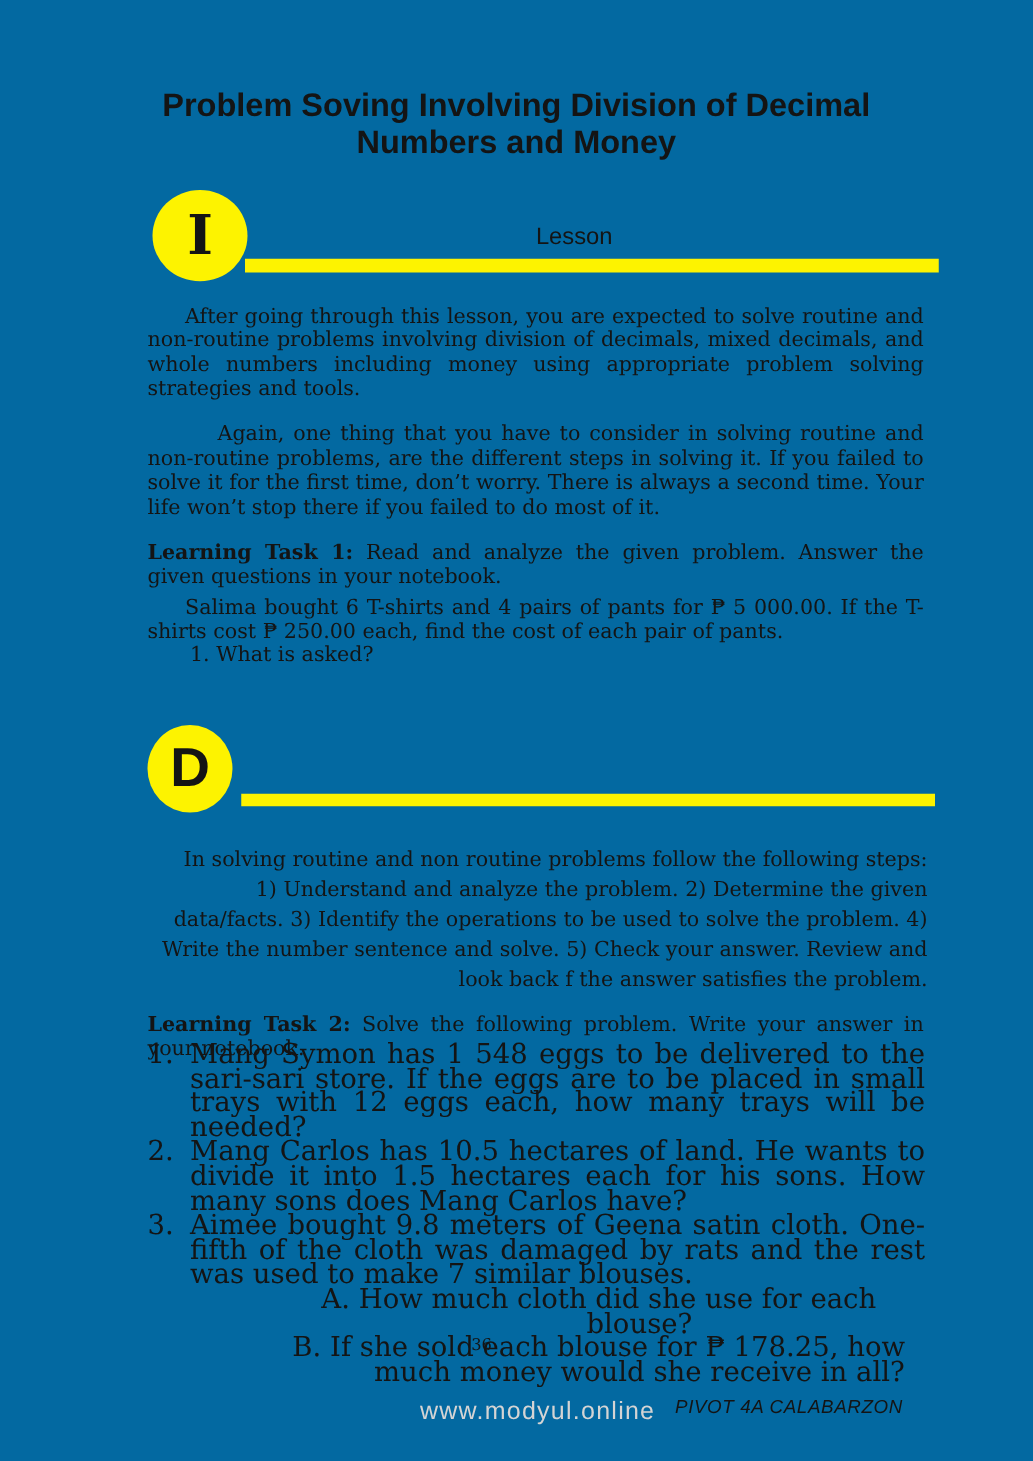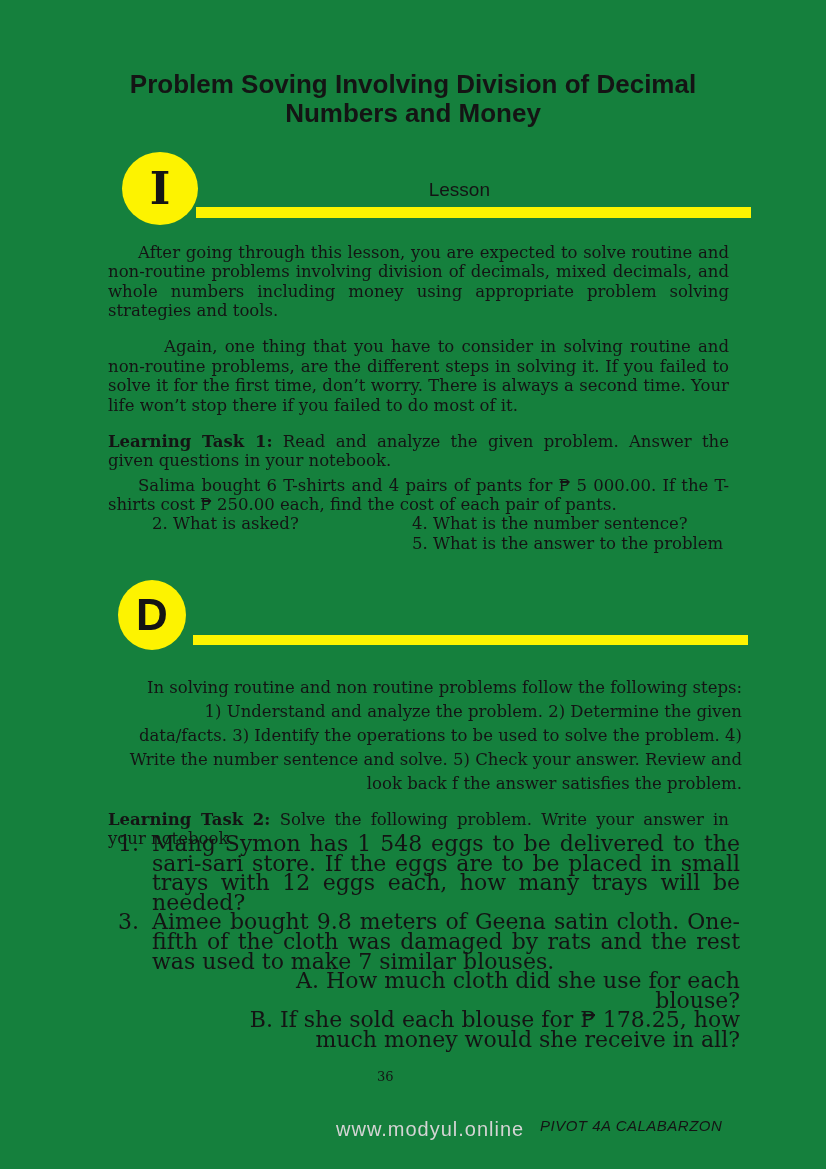--- a/index.html
+++ b/index.html
@@ -1,20 +1,20 @@
 <!DOCTYPE html>
 <html><head>
 <meta charset="utf-8">
 <style>
   html, body { margin: 0; padding: 0; background: #ffffff; }
   .page {
     position: relative;
     width: 826px;
     height: 1169px;
-    background: #15803d;
+    background: #0369a1;
     overflow: hidden;
     font-family: "DejaVu Serif", serif;
     color: #141414;
   }
 
   
   .doc-title {
     position: absolute;
     top: 70px; left: 0; width: 100%;
     text-align: center;
@@ -46,21 +46,21 @@
     position: absolute;
     left: 300px; top: 179px; width: 190px;
     text-align: right;
     font-family: "Liberation Sans", sans-serif;
     font-size: 19px;
   }
 
   
   .para {
     position: absolute;
-    left: 108px; width: 621px;
+    left: 118px; width: 621px;
     font-size: 16.5px;
     line-height: 19.6px;
     text-align: justify;
   }
   .p-intro-1 { top: 226px; text-indent: 30px; }
   .p-intro-2 { top: 320px; text-indent: 56px; margin-top: 17px; }
 
   .p-task1-head { top: 415px; }
   .p-task1-problem { top: 459px; text-indent: 30px; }
 
@@ -71,21 +71,21 @@
 
   .p-d-steps { left: 116px; top: 659px; width: 626px; line-height: 24px;
                text-align: right; text-indent: 30px; }
 
   .p-task2-head { top: 793px; }
 
   .task2-list { position: absolute; left: 118px; top: 834px; width: 622px;
                 font-size: 22px; line-height: 19.6px; }
   .task2-item { padding-left: 34px; text-indent: -34px; text-align: justify; }
   .item-num { display: inline-block; width: 34px; text-indent: 0; }
-  .task2-sub { margin-left: 66px; padding-left: 65px; text-indent: -65px; text-align: right; }
+  .task2-sub { margin-left: 66px; padding-left: 65px; text-indent: -65px; text-align: center; }
 
   .bold-label { font-weight: bold; }
 
   
   .page-number {
     position: absolute; left: 377px; top: 1069px; width: 40px;
     font-size: 13px;
     font-family: "DejaVu Serif", serif;
   }
   .footer-brand {
@@ -117,40 +117,37 @@
 
   <p class="para p-intro-1">After going through this lesson, you are expected to solve routine and non-routine problems involving division of decimals, mixed decimals, and whole numbers including money using appropriate problem solving strategies and tools.</p>
   <p class="para p-intro-2">Again, one thing that you  have to consider in solving routine and non-routine problems, are the different steps in solving it. If you failed to solve it for the first time, don’t worry. There is always a second time. Your life won’t stop there if you failed to do most of it.</p>
 
   <p class="para p-task1-head"><span class="bold-label">Learning Task 1:</span><span> Read and analyze the given problem. Answer the given questions in your notebook.</span></p>
 
   <p class="para p-task1-problem">Salima bought 6 T-shirts and 4 pairs of pants for ₱ 5 000.00. If the T-shirts cost ₱ 250.00 each, find the cost of each pair of pants.</p>
 
   <div class="questions">
     <div class="q-col-left">
-      <div>2. What is asked?</div>
-    </div>
-    <div class="q-col-right">
-      <div>4. What is the number sentence?</div>
-      <div>5. What is the answer to the problem</div>
+      <div>1. What is asked?</div>
     </div>
   </div>
 
   <div class="badge badge-d">
     <span>D</span>
   </div>
   <div class="section-rule rule-2"></div>
 
   <p class="para p-d-steps">In solving routine and non routine problems follow the following steps: 1) Understand and analyze the problem.  2)  Determine the given data/facts. 3) Identify the operations to be used to solve the problem.  4) Write the number sentence and solve. 5) Check your answer. Review and look back f the answer satisfies the problem.</p>
 
   <p class="para p-task2-head"><span class="bold-label">Learning Task 2:</span><span> Solve the following problem. Write your answer in your notebook.</span></p>
 
   <div class="task2-list">
     <div class="task2-item"><span class="item-num">1.</span><span>Mang Symon has 1 548 eggs to be delivered to the sari-sari store. If the eggs are to be placed in small trays with 12 eggs each, how many trays will be needed?</span></div>
 
+    <div class="task2-item"><span class="item-num">2.</span><span>Mang Carlos has 10.5 hectares of land. He wants to divide it into 1.5 hectares each for his sons. How many sons does Mang Carlos have?</span></div>
 
     <div class="task2-item"><span class="item-num">3.</span><span>Aimee bought 9.8 meters of Geena satin cloth. One-fifth of the cloth was damaged by rats and the rest was used to make 7 similar blouses.</span>
       <div class="task2-sub"><span>A.</span><span> How much cloth did she use for each blouse?</span></div>
       <div class="task2-sub"><span>B.</span><span> If she sold each blouse for ₱ 178.25, how much money would she receive in all?</span></div>
     </div>
   </div>
 
   <div class="page-number">36</div>
   <div class="footer-brand">PIVOT 4A CALABARZON</div>
   <div class="watermark">www.modyul.online</div>

